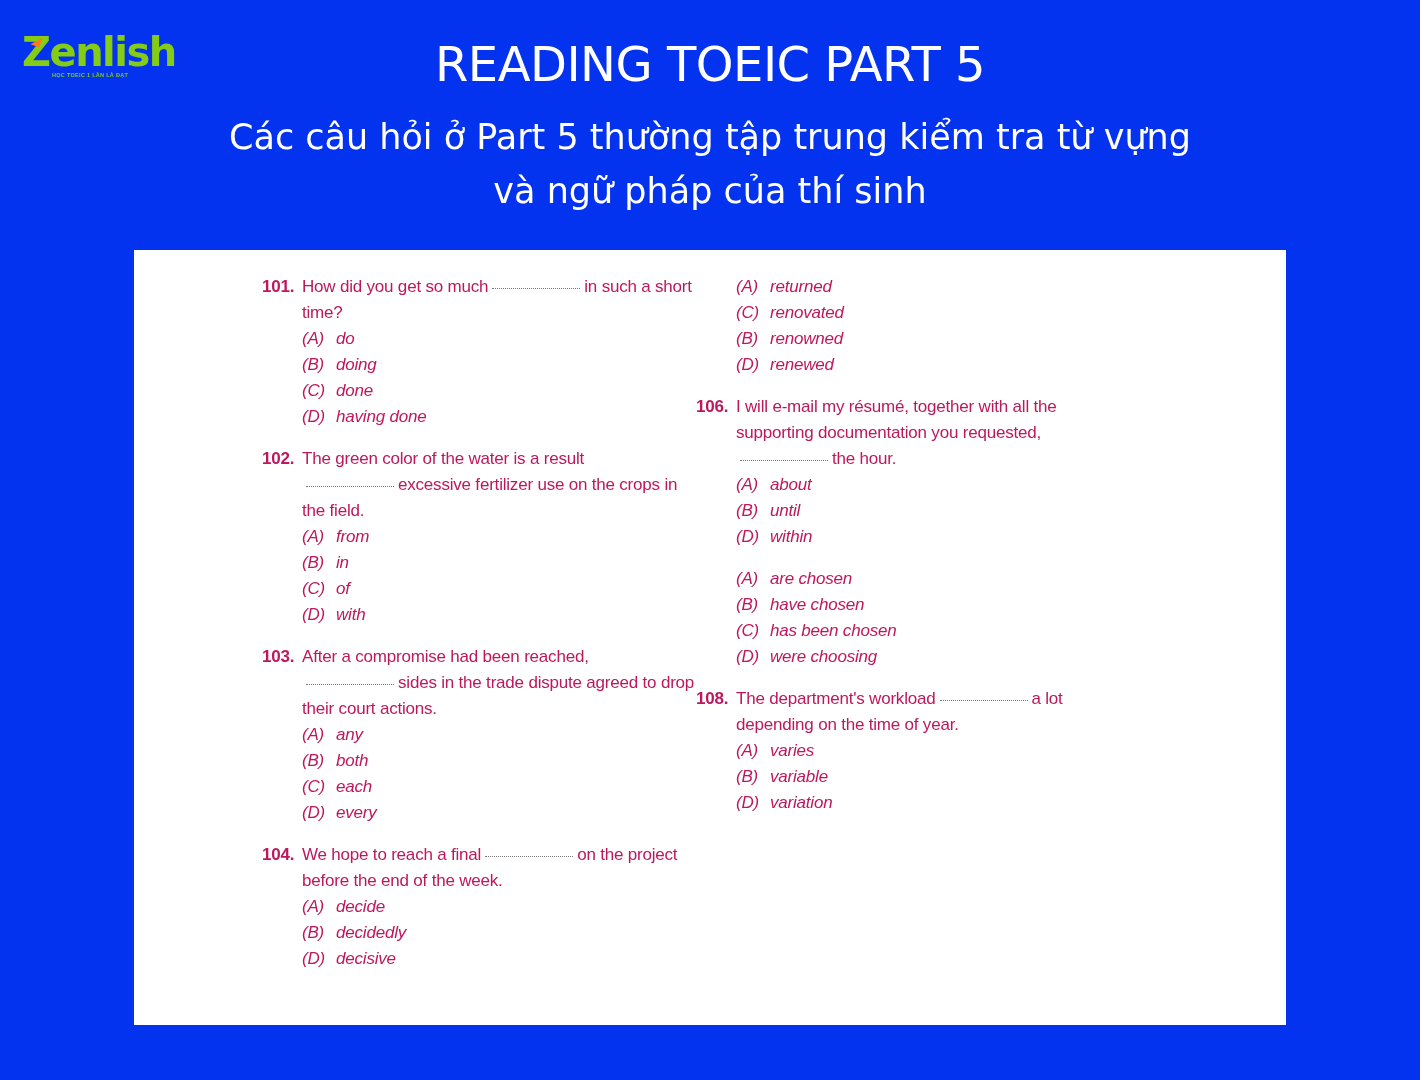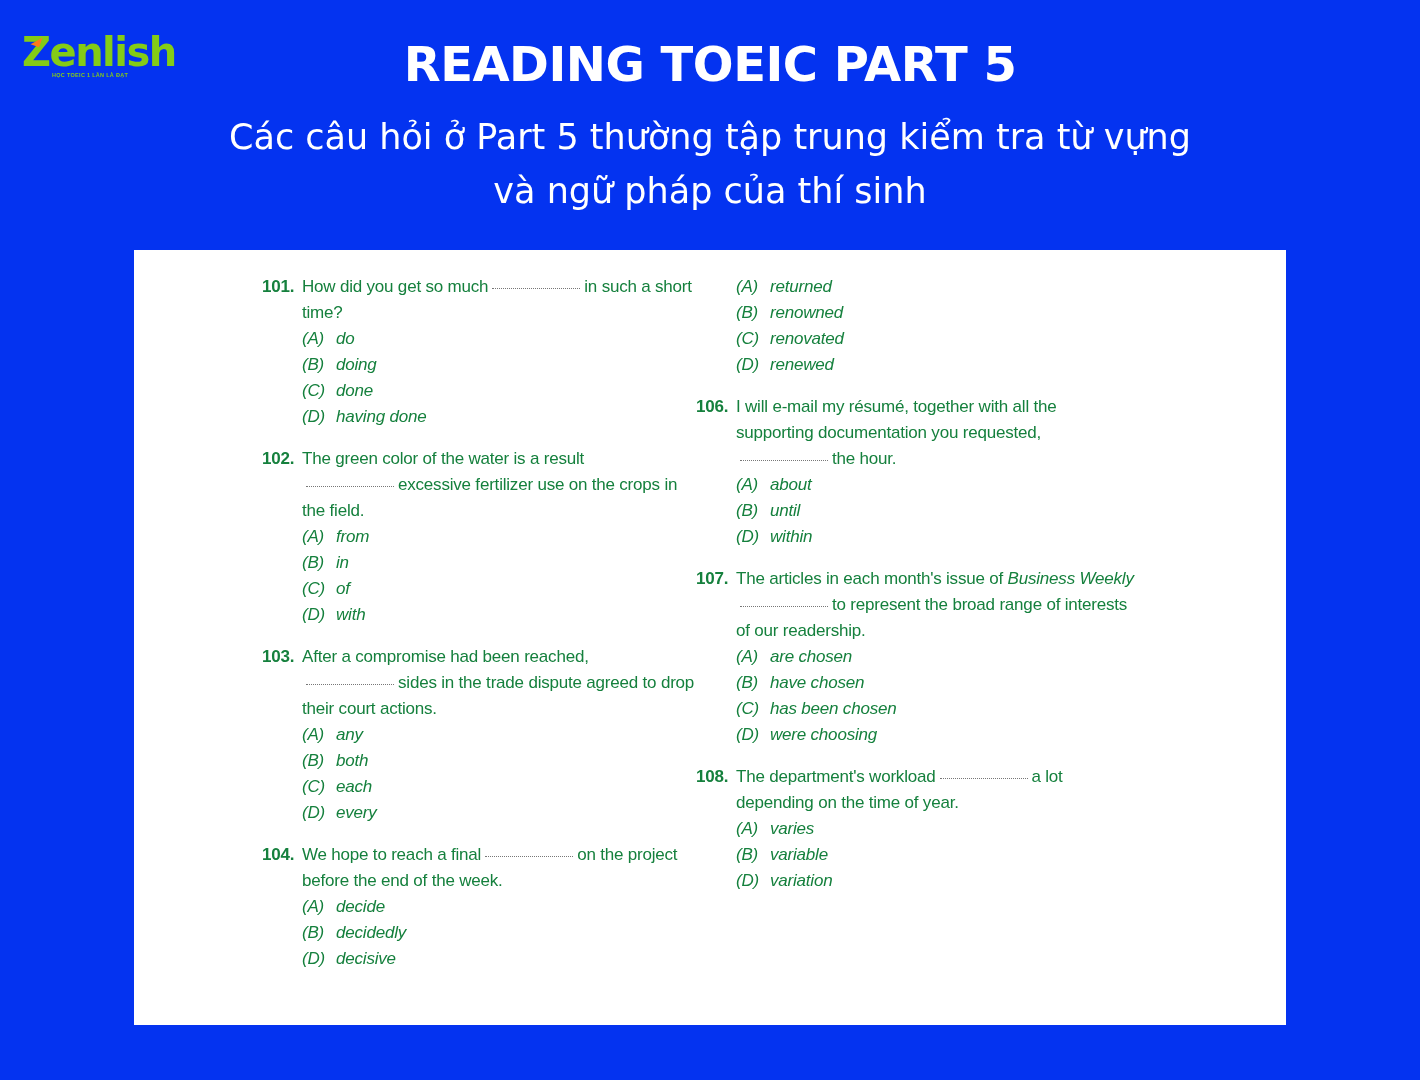--- a/index.html
+++ b/index.html
@@ -26,38 +26,38 @@
     border-bottom: 10px solid #ff7a1a;
     transform: rotate(20deg);
   }
   .logo-tag {
     font-size: 5.5px; font-weight: bold; letter-spacing: 0.3px;
     margin-left: 30px; margin-top: -2px;
   }
   .title {
     position: absolute; left: 0; right: 0; top: 36px;
     text-align: center; color: #fff;
-    font-family: "DejaVu Sans", sans-serif; font-weight: bold;
+    font-family: "DejaVu Sans", sans-serif; font-weight: normal;
     font-size: 48px; letter-spacing: -0.5px;
   }
   .subtitle {
     position: absolute; left: 0; right: 0; top: 110px;
     text-align: center; color: #fff;
     font-family: "DejaVu Sans", sans-serif;
     font-size: 35px; line-height: 54px;
   }
   .sheet {
     position: absolute; left: 134px; top: 250px;
     width: 1152px; height: 775px;
     background: #fff;
   }
   .col { position: absolute; top: 24px; width: 440px; }
   .col.left { left: 128px; }
   .col.right { left: 562px; }
-  .q { color: #15803d; font-size: 17px; line-height: 26px; letter-spacing: -0.2px; margin-bottom: 16px; }
+  .q { color: #be185d; font-size: 17px; line-height: 26px; letter-spacing: -0.2px; margin-bottom: 16px; }
   .q-stem { position: relative; padding-left: 40px; }
   .q-num { position: absolute; left: 0; top: 0; font-weight: bold; }
   .blank {
     display: inline-block; width: 88px; height: 1px;
     border-bottom: 1px dotted #777; vertical-align: middle; margin: 0 4px;
   }
   .opt { padding-left: 40px; font-style: italic; }
   .opt-letter { display: inline-block; width: 34px; }
   .it { font-style: italic; }
 </style>
@@ -104,32 +104,31 @@
       <div class="q">
         <div class="q-stem"><span class="q-num">104.</span><span>We hope to reach a final</span><span class="blank"></span><span>on the project before the end of the week.</span></div>
         <div class="opt"><span class="opt-letter">(A)</span><span>decide</span></div>
         <div class="opt"><span class="opt-letter">(B)</span><span>decidedly</span></div>
         <div class="opt"><span class="opt-letter">(D)</span><span>decisive</span></div>
       </div>
     </div>
   <div class="col right" id="col-right">
       <div class="q">
         <div class="opt"><span class="opt-letter">(A)</span><span>returned</span></div>
+        <div class="opt"><span class="opt-letter">(C)</span><span>renovated</span></div>
         <div class="opt"><span class="opt-letter">(B)</span><span>renowned</span></div>
-        <div class="opt"><span class="opt-letter">(C)</span><span>renovated</span></div>
         <div class="opt"><span class="opt-letter">(D)</span><span>renewed</span></div>
       </div>
       <div class="q">
         <div class="q-stem"><span class="q-num">106.</span><span>I will e-mail my résumé, together with all the supporting documentation you requested,</span><br><span class="blank"></span><span>the hour.</span></div>
         <div class="opt"><span class="opt-letter">(A)</span><span>about</span></div>
         <div class="opt"><span class="opt-letter">(B)</span><span>until</span></div>
         <div class="opt"><span class="opt-letter">(D)</span><span>within</span></div>
       </div>
       <div class="q">
-        <div class="q-stem"><span class="q-num">107.</span><span>The articles in each month's issue of</span> <span class="it">Business Weekly</span><span class="blank"></span><span>to represent the broad range of interests of our readership.</span></div>
         <div class="opt"><span class="opt-letter">(A)</span><span>are chosen</span></div>
         <div class="opt"><span class="opt-letter">(B)</span><span>have chosen</span></div>
         <div class="opt"><span class="opt-letter">(C)</span><span>has been chosen</span></div>
         <div class="opt"><span class="opt-letter">(D)</span><span>were choosing</span></div>
       </div>
       <div class="q">
         <div class="q-stem"><span class="q-num">108.</span><span>The department's workload</span><span class="blank"></span><span>a lot depending on the time of year.</span></div>
         <div class="opt"><span class="opt-letter">(A)</span><span>varies</span></div>
         <div class="opt"><span class="opt-letter">(B)</span><span>variable</span></div>
         <div class="opt"><span class="opt-letter">(D)</span><span>variation</span></div>

